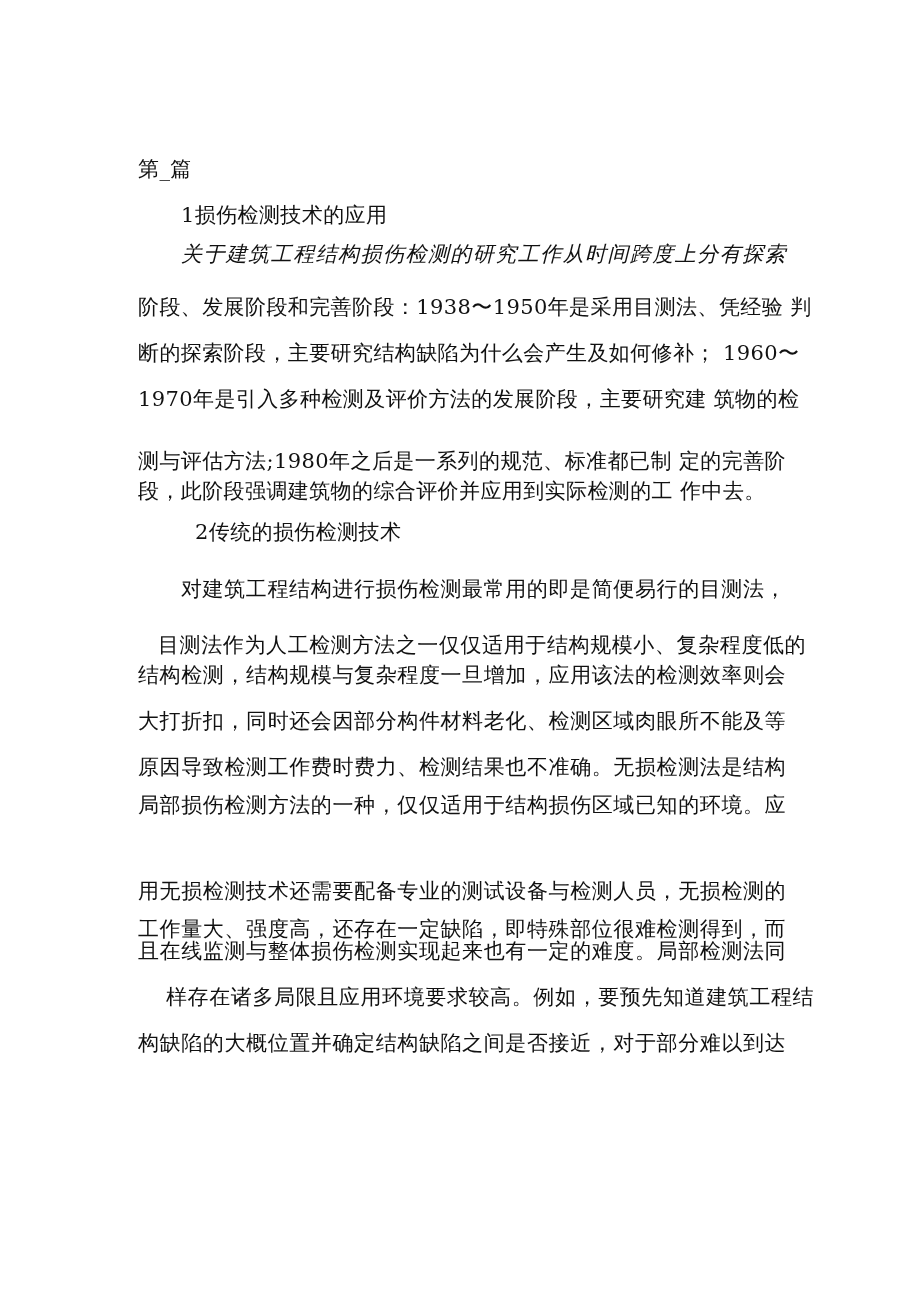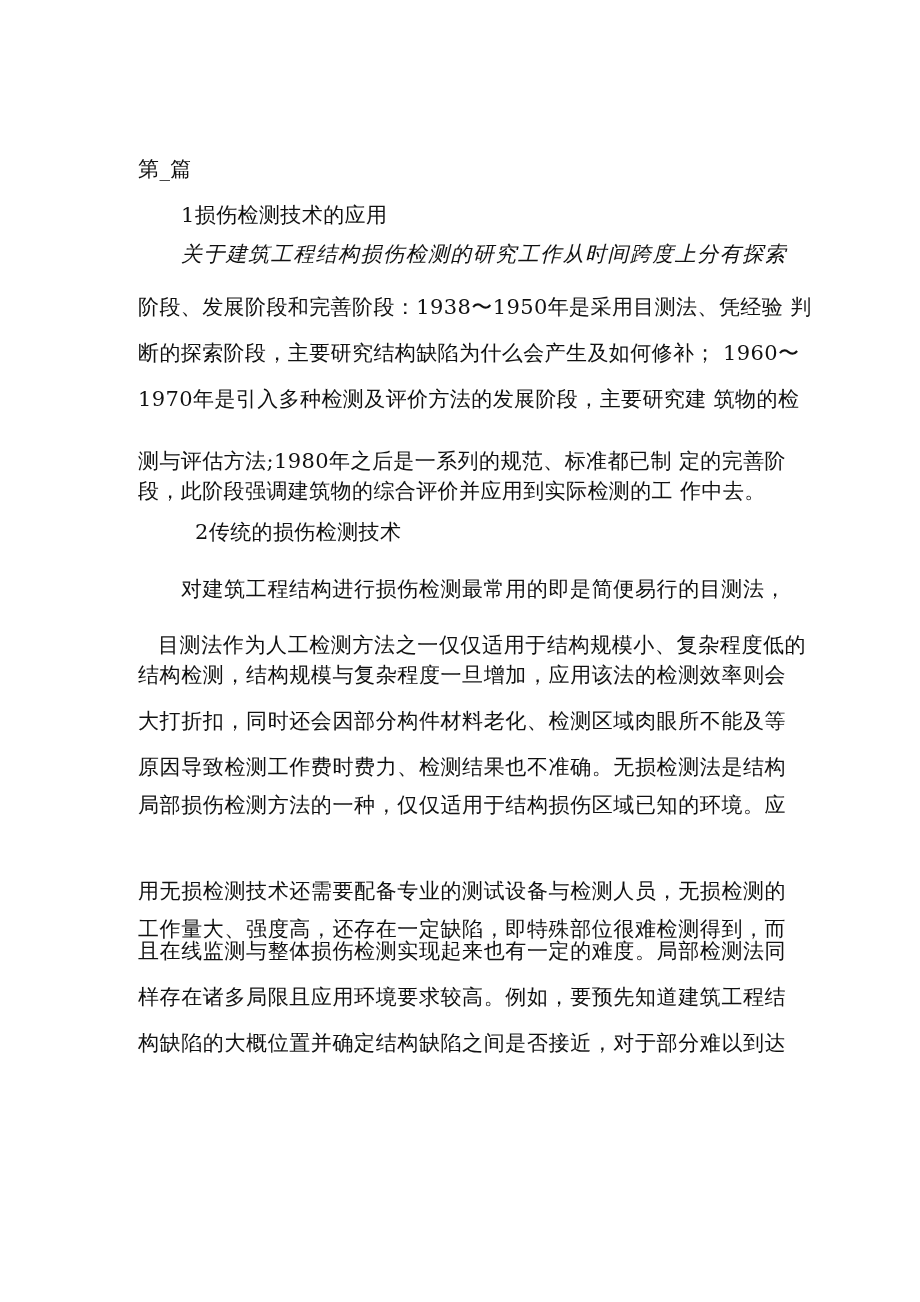--- a/index.html
+++ b/index.html
@@ -67,17 +67,17 @@
 
     <div class="line indent just" style="top:420px;">对建筑工程结构进行损伤检测最常用的即是简便易行的目测法，</div>
     <div class="line just" style="top:476px;margin-left:20px;">目测法作为人工检测方法之一仅仅适用于结构规模小、复杂程度低的</div>
     <div class="line just" style="top:506px;">结构检测，结构规模与复杂程度一旦增加，应用该法的检测效率则会</div>
     <div class="line just" style="top:552px;">大打折扣，同时还会因部分构件材料老化、检测区域肉眼所不能及等</div>
     <div class="line just" style="top:598px;">原因导致检测工作费时费力、检测结果也不准确。无损检测法是结构</div>
     <div class="line just" style="top:636px;">局部损伤检测方法的一种，仅仅适用于结构损伤区域已知的环境。应</div>
     <div class="line just" style="top:690px;margin-top:32px;">用无损检测技术还需要配备专业的测试设备与检测人员，无损检测的</div>
     <div class="line just" style="top:736px;margin-top:24px;">工作量大、强度高，还存在一定缺陷，即特殊部位很难检测得到，而</div>
     <div class="line just" style="top:782px;">且在线监测与整体损伤检测实现起来也有一定的难度。局部检测法同</div>
-    <div class="line just" style="top:828px;">样存在诸多局限且应用环境要求较高。例如，要预先知道建筑工程结</div>
+    <div class="line just" style="top:828px;margin-left:28px;">样存在诸多局限且应用环境要求较高。例如，要预先知道建筑工程结</div>
     <div class="line just" style="top:874px;">构缺陷的大概位置并确定结构缺陷之间是否接近，对于部分难以到达</div>
 
   </div>
 </div>
 
 </body></html>

